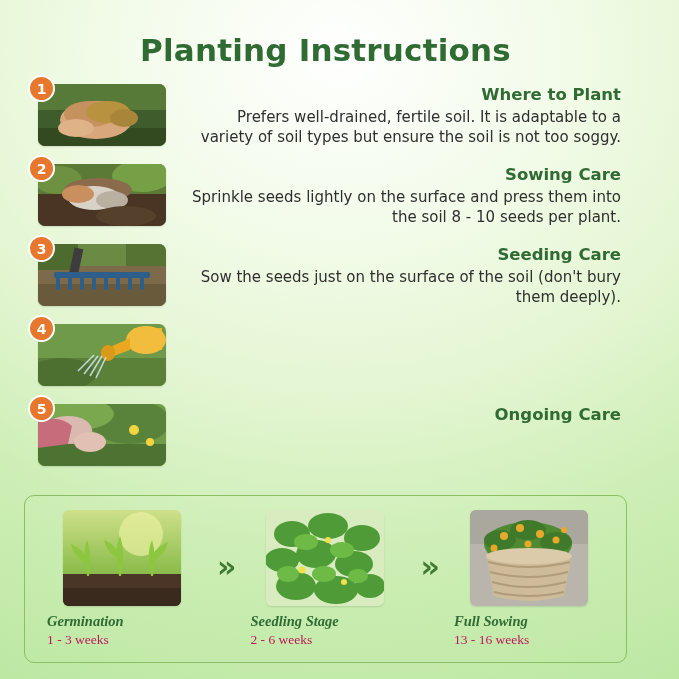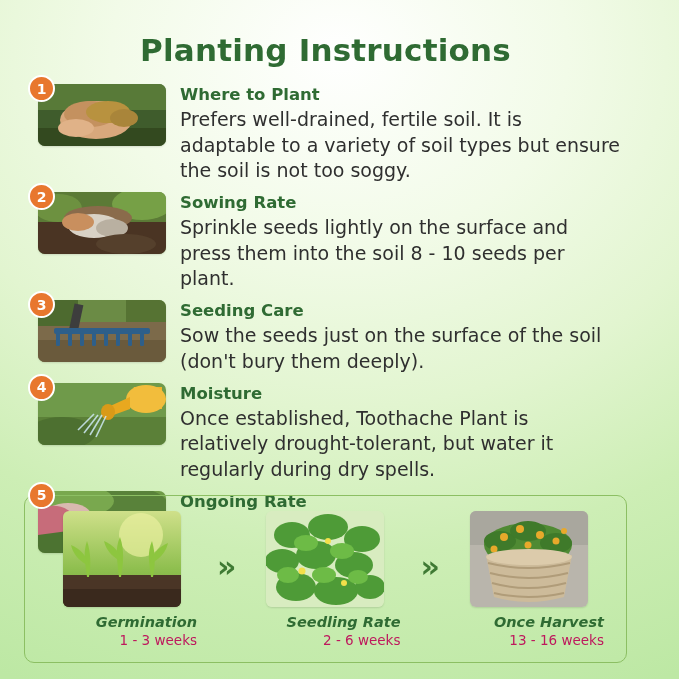--- a/index.html
+++ b/index.html
@@ -73,30 +73,31 @@
     display: flex;
     align-items: center;
     justify-content: center;
     border: 2px solid #ffffff;
     box-sizing: border-box;
     z-index: 3;
   }
   .step-text {
     flex: 1 1 auto;
     padding-top: 2px;
+    text-align: right;
   }
   .step-head {
     font-size: 16.5px;
     font-weight: bold;
     color: #2f6b33;
     margin-bottom: 3px;
     line-height: 1.1;
   }
   .step-body {
-    font-size: 19px;
+    font-size: 15px;
     color: #2f2f2f;
     line-height: 1.35;
     max-width: 445px;
   }
 
   
   .timeline {
     position: absolute;
     left: 24px;
     right: 24px;
@@ -105,21 +106,22 @@
     border: 1.5px solid #8cbf63;
     border-radius: 10px;
     display: flex;
     align-items: center;
     justify-content: space-between;
     padding: 0 22px;
     box-sizing: border-box;
   }
   .tl-item {
     width: 150px;
-    text-align: right;
+    text-align: left;
+    font-family: Liberation Serif, serif;
   }
   .tl-img {
     width: 118px;
     height: 96px;
     margin: 0 auto 7px auto;
     border-radius: 6px;
     overflow: hidden;
     box-shadow: 0 1px 2px rgba(0,0,0,0.12);
   }
   .tl-name {
@@ -186,21 +188,21 @@
             <ellipse cx="104" cy="12" rx="30" ry="16" fill="#76a046"></ellipse>
             <ellipse cx="60" cy="26" rx="34" ry="12" fill="#8a6b4b"></ellipse>
             <ellipse cx="56" cy="34" rx="26" ry="12" fill="#d9d2c6"></ellipse>
             <ellipse cx="74" cy="36" rx="16" ry="9" fill="#b9b0a1"></ellipse>
             <ellipse cx="40" cy="30" rx="16" ry="9" fill="#c98f5e"></ellipse>
             <ellipse cx="88" cy="52" rx="30" ry="10" fill="#55402c"></ellipse>
           </svg>
         </div>
       </div>
       <div class="step-text">
-        <div class="step-head">Sowing Rate</div>
+        <div class="step-head">Sowing Care</div>
         <div class="step-body">Sprinkle seeds lightly on the surface and press them into the soil 8 - 10 seeds per plant.</div>
       </div>
     </div>
 
     <div class="step">
       <div class="thumb-wrap">
         <div class="badge">3</div>
         <div class="thumb">
           <svg width="128" height="62" viewBox="0 0 128 62">
             <rect width="128" height="62" fill="#6b8b45"></rect>
@@ -243,45 +245,41 @@
             <ellipse cx="70" cy="29" rx="7" ry="8" fill="#d99a18"></ellipse>
             <g stroke="#cfe9f5" stroke-width="1.6" opacity="0.85">
               <line x1="64" y1="32" x2="52" y2="52"></line>
               <line x1="68" y1="33" x2="58" y2="54"></line>
               <line x1="60" y1="32" x2="46" y2="50"></line>
               <line x1="56" y1="31" x2="40" y2="47"></line>
             </g>
           </svg>
         </div>
       </div>
-      <div class="step-text">
-        <div class="step-head">Moisture</div>
-        <div class="step-body">Once established, Toothache Plant is relatively drought-tolerant, but water it regularly during dry spells.</div>
-      </div>
     </div>
 
     <div class="step">
       <div class="thumb-wrap">
         <div class="badge">5</div>
         <div class="thumb">
           <svg width="128" height="62" viewBox="0 0 128 62">
             <rect width="128" height="62" fill="#6f9b46"></rect>
             <ellipse cx="92" cy="18" rx="40" ry="22" fill="#59823a"></ellipse>
             <ellipse cx="40" cy="10" rx="36" ry="16" fill="#79a84e"></ellipse>
             <rect x="0" y="40" width="128" height="22" fill="#4c7331"></rect>
             <ellipse cx="30" cy="26" rx="24" ry="14" fill="#d9b9b0"></ellipse>
             <path d="M0 18 Q20 10 34 22 L30 40 L0 44 Z" fill="#c76c7a"></path>
             <ellipse cx="52" cy="38" rx="16" ry="10" fill="#e2c0b4"></ellipse>
             <circle cx="96" cy="26" r="5" fill="#f3d63f"></circle>
             <circle cx="112" cy="38" r="4" fill="#f3d63f"></circle>
           </svg>
         </div>
       </div>
       <div class="step-text">
-        <div class="step-head">Ongoing Rate</div>
+        <div class="step-head">Ongoing Care</div>
       </div>
     </div>
 
   </div>
 
   <div class="timeline">
 
     <div class="tl-item">
       <div class="tl-img">
         <svg width="118" height="96" viewBox="0 0 118 96">
@@ -334,21 +332,21 @@
             <ellipse cx="58" cy="64" rx="12" ry="8"></ellipse>
             <ellipse cx="92" cy="66" rx="10" ry="7"></ellipse>
           </g>
           <g fill="#f2e04a">
             <circle cx="36" cy="60" r="3.5"></circle>
             <circle cx="78" cy="72" r="3"></circle>
             <circle cx="62" cy="30" r="3"></circle>
           </g>
         </svg>
       </div>
-      <div class="tl-name">Seedling Rate</div>
+      <div class="tl-name">Seedling Stage</div>
       <div class="tl-dur">2 - 6 weeks</div>
     </div>
 
     <div class="chev">»</div>
 
     <div class="tl-item">
       <div class="tl-img">
         <svg width="118" height="96" viewBox="0 0 118 96">
           <rect width="118" height="96" fill="#b9b5ac"></rect>
           <rect y="0" width="118" height="34" fill="#a9a79e"></rect>
@@ -370,18 +368,18 @@
           <path d="M16 44 Q58 56 102 44 L94 86 Q58 96 24 86 Z" fill="#cdbb9a"></path>
           <g stroke="#b09c79" stroke-width="2" fill="none">
             <path d="M18 52 Q58 62 100 52"></path>
             <path d="M20 62 Q58 72 98 62"></path>
             <path d="M22 72 Q58 82 96 72"></path>
             <path d="M24 82 Q58 90 94 82"></path>
           </g>
           <ellipse cx="59" cy="46" rx="43" ry="8" fill="#dccbab"></ellipse>
         </svg>
       </div>
-      <div class="tl-name">Once Harvest</div>
+      <div class="tl-name">Full Sowing</div>
       <div class="tl-dur">13 - 16 weeks</div>
     </div>
 
   </div>
 </div>
 
 </body></html>

